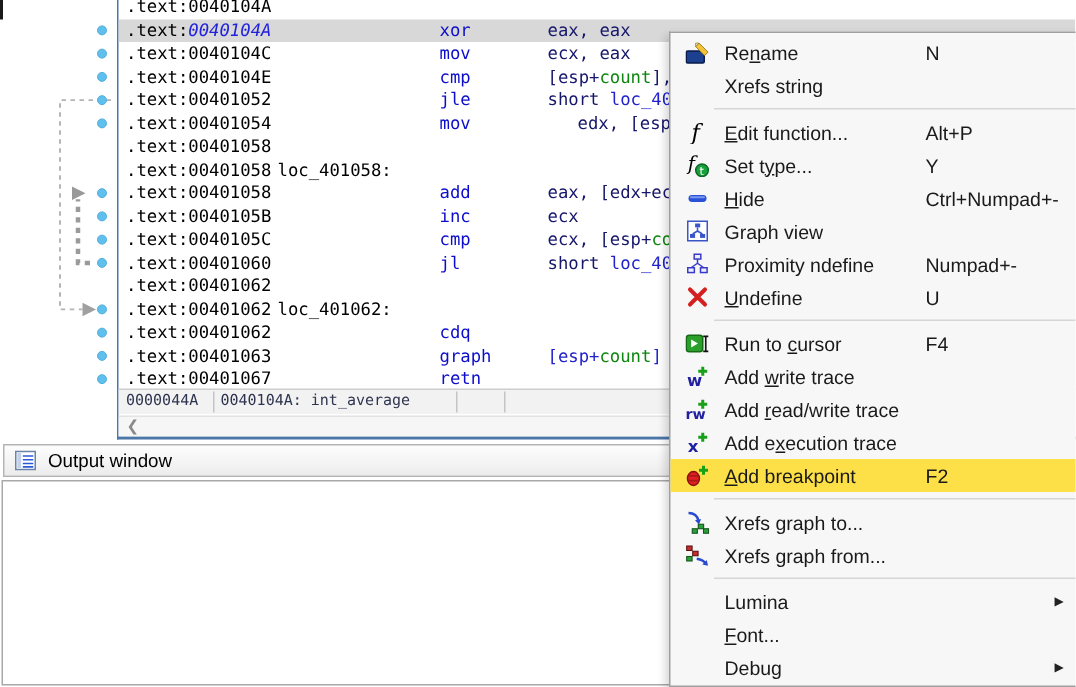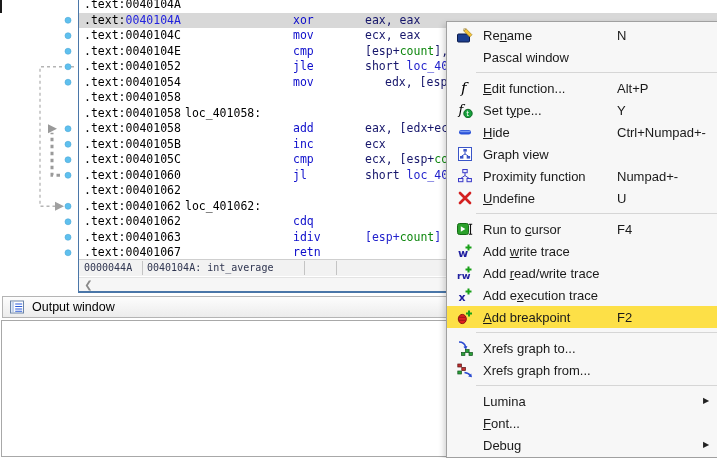--- a/index.html
+++ b/index.html
@@ -107,35 +107,35 @@
       <circle cx="68" cy="206.25" r="3" fill="#5fc0ee" stroke="#49a8d8" stroke-width="0.6"></circle>
       <circle cx="68" cy="221.75" r="3" fill="#5fc0ee" stroke="#49a8d8" stroke-width="0.6"></circle>
       <circle cx="68" cy="237.25" r="3" fill="#5fc0ee" stroke="#49a8d8" stroke-width="0.6"></circle>
       <circle cx="68" cy="252.75" r="3" fill="#5fc0ee" stroke="#49a8d8" stroke-width="0.6"></circle>
     </svg>
 </div>
 
 <div class="listing-panel">
   <div class="rows" id="rows">
       <div class="drow"><span class="t-addr">.text:0040104A</span></div>
-      <div class="drow sel"><span class="t-addr"><span style="position: static;">.text:</span><span class="c-seladdr" style="position: static;">0040104A</span></span><span class="t-mn">xor</span><span class="t-ops"><span class="c-reg" style="position: static;">eax, eax</span></span></div>
+      <div class="drow sel"><span class="t-addr"><span style="position: static;">.text:</span><span class="c-seladdr" style="position: static; font-style: italic;">0040104A</span></span><span class="t-mn">xor</span><span class="t-ops"><span class="c-reg" style="position: static;">eax, eax</span></span></div>
       <div class="drow"><span class="t-addr">.text:0040104C</span><span class="t-mn">mov</span><span class="t-ops"><span class="c-reg" style="position: static;">ecx, eax</span></span></div>
       <div class="drow"><span class="t-addr">.text:0040104E</span><span class="t-mn">cmp</span><span class="t-ops"><span class="c-reg" style="position: static;">[esp+</span><span class="c-grn" style="position: static;">count</span><span class="c-reg" style="position: static;">],</span></span></div>
       <div class="drow"><span class="t-addr">.text:00401052</span><span class="t-mn">jle</span><span class="t-ops"><span class="c-reg" style="position: static;">short </span><span class="c-loc" style="position: static;">loc_401</span></span></div>
       <div class="drow"><span class="t-addr">.text:00401054</span><span class="t-mn">mov</span><span class="t-ops"><span class="c-reg" style="position: static; margin-left: 20px;">edx, [esp+</span><span class="c-grn" style="position: static;">arr</span></span></div>
       <div class="drow"><span class="t-addr">.text:00401058</span></div>
       <div class="drow"><span class="t-addr">.text:00401058</span><span class="t-label">loc_401058:</span></div>
       <div class="drow"><span class="t-addr">.text:00401058</span><span class="t-mn">add</span><span class="t-ops"><span class="c-reg" style="position: static;">eax, [edx+ec</span></span></div>
       <div class="drow"><span class="t-addr">.text:0040105B</span><span class="t-mn">inc</span><span class="t-ops"><span class="c-reg" style="position: static;">ecx</span></span></div>
       <div class="drow"><span class="t-addr">.text:0040105C</span><span class="t-mn">cmp</span><span class="t-ops"><span class="c-reg" style="position: static;">ecx, [esp+</span><span class="c-grn" style="position: static;">cou</span></span></div>
       <div class="drow"><span class="t-addr">.text:00401060</span><span class="t-mn">jl</span><span class="t-ops"><span class="c-reg" style="position: static;">short </span><span class="c-loc" style="position: static;">loc_401</span></span></div>
       <div class="drow"><span class="t-addr">.text:00401062</span></div>
       <div class="drow"><span class="t-addr">.text:00401062</span><span class="t-label">loc_401062:</span></div>
       <div class="drow"><span class="t-addr">.text:00401062</span><span class="t-mn">cdq</span></div>
-      <div class="drow"><span class="t-addr">.text:00401063</span><span class="t-mn">idiv</span><span class="t-ops"><span class="c-loc" style="position: static;">[esp+</span><span class="c-grn" style="position: static;">count</span><span class="c-loc" style="position: static;">]</span></span></div>
+      <div class="drow"><span class="t-addr">.text:00401063</span><span class="t-mn">graph</span><span class="t-ops"><span class="c-loc" style="position: static;">[esp+</span><span class="c-grn" style="position: static;">count</span><span class="c-loc" style="position: static;">]</span></span></div>
       <div class="drow"><span class="t-addr">.text:00401067</span><span class="t-mn">retn</span></div>
     </div>
   <div class="status-bar">
     <span class="cell" style="left:5px">0000044A</span>
     <span class="cell" style="left:68px">0040104A: int_average</span>
     <span class="status-sep" style="left:63px"></span>
     <span class="status-sep" style="left:225px"></span>
     <span class="status-sep" style="left:257px"></span>
   </div>
   <div class="hscroll">
@@ -164,21 +164,21 @@
             <rect x="7" y="3.4" width="8.5" height="3.2" fill="#f5c33a" stroke="#9a7a1a" stroke-width="0.6"></rect>
    <path d="M5.4 5 L7 3.4 L7 6.6 Z" fill="#ececec" stroke="#9a7a1a" stroke-width="0.5"></path>
           </g>
         </svg>
       </span>
       <span class="lbl">Re<u>n</u>ame</span>
       <span class="sc">N</span>
     </div>
     <div class="mi">
       <span class="ic"></span>
-      <span class="lbl">Pascal window</span>
+      <span class="lbl">Xrefs string</span>
     </div>
     <div class="msep"></div>
     <div class="mi">
       <span class="ic">
         <svg viewBox="0 0 16 16">
           <text x="4" y="13" font-family="DejaVu Serif,serif" font-style="italic" font-size="15" fill="#000">f</text>
         </svg>
       </span>
       <span class="lbl"><u>E</u>dit function...</span>
       <span class="sc">Alt+P</span>
@@ -218,21 +218,21 @@
     </div>
     <div class="mi">
       <span class="ic">
         <svg viewBox="0 0 16 16">
           <rect x="5.8" y="1.5" width="4.4" height="3.2" fill="#eef" stroke="#3a3ac8"></rect>
    <rect x="1.5" y="10.5" width="4.4" height="3.2" fill="#eef" stroke="#3a3ac8"></rect>
    <rect x="10" y="10.5" width="4.4" height="3.2" fill="#eef" stroke="#3a3ac8"></rect>
    <path d="M8 4.7 V7.5 M8 7.5 L3.7 10.5 M8 7.5 L12.2 10.5" stroke="#3a3ac8" stroke-width="1" fill="none"></path>
         </svg>
       </span>
-      <span class="lbl">Proximity function</span>
+      <span class="lbl">Proximity ndefine</span>
       <span class="sc">Numpad+-</span>
     </div>
     <div class="mi">
       <span class="ic">
         <svg viewBox="0 0 16 16">
           <path d="M3 3 L13 13 M13 3 L3 13" stroke="#d42020" stroke-width="2.7" stroke-linecap="round"></path>
         </svg>
       </span>
       <span class="lbl"><u>U</u>ndefine</span>
       <span class="sc">U</span>

